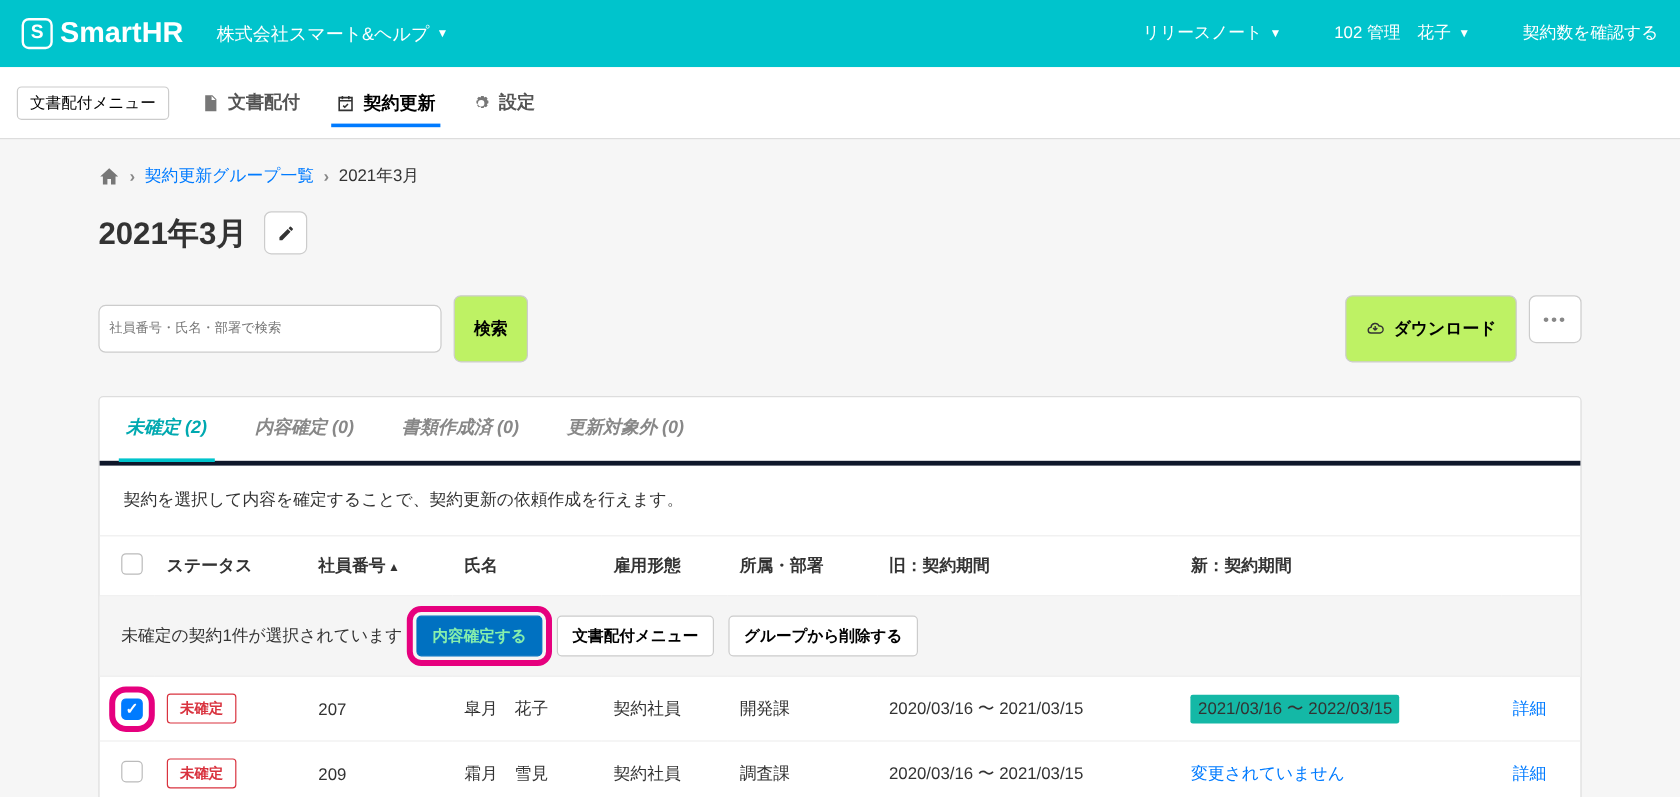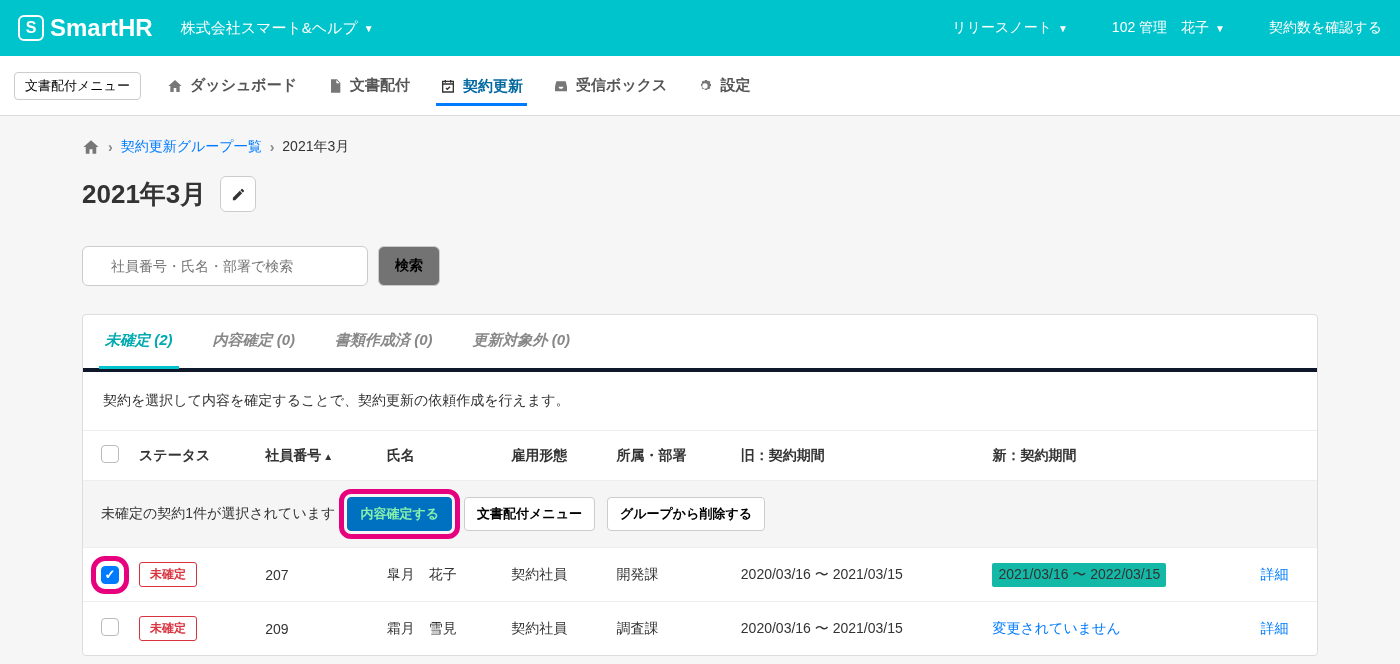--- a/index.html
+++ b/index.html
@@ -11,37 +11,37 @@
     .logo-badge { width: 26px; height: 26px; border: 2.5px solid #fff; border-radius: 6px; display: flex; align-items: center; justify-content: center; font-size: 16px; font-weight: 900; }
     .company-name { font-size: 15px; font-weight: 400; display: flex; align-items: center; gap: 6px; cursor: pointer; }
     .top-right { margin-left: auto; display: flex; align-items: center; gap: 44px; font-size: 14px; font-weight: 500; }
     .top-right-item { display: flex; align-items: center; gap: 6px; cursor: pointer; }
     .caret { font-size: 10px; }
     
     
     .menu-bar { background: #fff; height: 60px; display: flex; align-items: center; padding: 0 14px; border-bottom: 1px solid #ddd; gap: 22px; }
     .menu-dropdown-btn { border: 1px solid #ccc; background: #fff; padding: 4px 10px; font-size: 13px; border-radius: 4px; cursor: pointer; }
     .menu-item { display: flex; align-items: center; gap: 7px; font-size: 15px; color: #555; cursor: pointer; padding: 10px 4px; font-weight: 700; }
-    .menu-item.active { color: #0369a1; border-bottom: 3px solid #007bff; padding-bottom: 7px; margin-bottom: -1px; }
+    .menu-item.active { color: #000000; border-bottom: 3px solid #007bff; padding-bottom: 7px; margin-bottom: -1px; }
     .menu-icon { width: 16px; height: 16px; display: inline-flex; align-items: center; justify-content: center; fill: #777; }
     
     
     .page { max-width: 1236px; margin: 0 auto; padding: 22px 0 40px; }
     .breadcrumb { display: flex; align-items: center; gap: 8px; font-size: 14px; margin-bottom: 20px; }
     .breadcrumb a { color: #007bff; text-decoration: none; }
     .bc-sep { color: #888; font-weight: 700; }
     .bc-home { fill: #777; cursor: pointer; }
     
     .page-title-row { display: flex; align-items: center; gap: 14px; margin-bottom: 34px; }
     .page-title { font-size: 26px; font-weight: 700; }
     .edit-btn { width: 36px; height: 36px; border: 1px solid #ccc; border-radius: 6px; background: #fff; display: flex; align-items: center; justify-content: center; cursor: pointer; }
     
     .toolbar-row { display: flex; align-items: center; gap: 10px; margin-bottom: 28px; }
-    .search-input { height: 40px; width: 286px; border: 1px solid #ccc; border-radius: 6px; padding: 0 28px; font-size: 14px; }
-    .btn { height: 40px; border: 1px solid #ccc; border-radius: 6px; background: #737373; padding: 0 16px; font-size: 14px; font-weight: 700; cursor: pointer; display: inline-flex; align-items: center; gap: 7px; }
+    .search-input { height: 40px; width: 286px; border: 1px solid #ccc; border-radius: 6px; padding: 0 8px; font-size: 11px; }
+    .btn { height: 56px; border: 1px solid #ccc; border-radius: 6px; background: #bef264; padding: 0 16px; font-size: 14px; font-weight: 700; cursor: pointer; display: inline-flex; align-items: center; gap: 7px; }
     .toolbar-right { margin-left: auto; display: flex; gap: 10px; }
     .icon-btn { width: 44px; height: 40px; border: 1px solid #ccc; border-radius: 6px; background: #fff; display: flex; align-items: center; justify-content: center; cursor: pointer; font-weight: 700; color: #888; letter-spacing: 2px; }
     
     
     .panel { background: #fff; border: 1px solid #ddd; border-radius: 4px; }
     .tabs { display: flex; border-bottom: 4px solid #0f172a; padding: 0 16px; gap: 28px; font-style: italic; }
     .tab { padding: 16px 6px; font-size: 15px; font-weight: 700; color: #888; cursor: pointer; }
     .tab.active { color: #00a9b0; border-bottom: 3px solid #00c4cc; margin-bottom: -1px; }
     .helper-text { padding: 20px 20px; font-size: 14px; color: #333; border-bottom: 1px solid #eee; }
     
@@ -96,41 +96,29 @@
     <div class="top-right-item">
       <span>契約数を確認する</span>
     </div>
   </div>
 </div>
 
 <div class="menu-bar">
   <button class="menu-dropdown-btn">文書配付メニュー</button>
   <div class="menu-item">
     <svg class="menu-icon" viewBox="0 0 24 24">
-        <path d="M12 3l10 9h-3v9h-5v-6h-4v6H5v-9H2z"></path>
-      </svg>
-    <span>ダッシュボード</span>
-  </div>
-  <div class="menu-item">
-    <svg class="menu-icon" viewBox="0 0 24 24">
         <path d="M6 2h9l5 5v15H6zM14 3v5h5"></path>
       </svg>
     <span>文書配付</span>
   </div>
   <div class="menu-item active">
     <svg class="menu-icon" viewBox="0 0 24 24">
         <path d="M4 5h16v16H4zM4 9h16M8 3v4M16 3v4M9 15l2 2 4-4" stroke="#333" stroke-width="2" fill="none"></path>
       </svg>
     <span>契約更新</span>
-  </div>
-  <div class="menu-item">
-    <svg class="menu-icon" viewBox="0 0 24 24">
-        <path d="M3 13h5l2 3h4l2-3h5v7H3zM5 5h14l2 8H3z"></path>
-      </svg>
-    <span>受信ボックス</span>
   </div>
   <div class="menu-item">
     <svg class="menu-icon" viewBox="0 0 24 24">
         <path d="M12 8a4 4 0 100 8 4 4 0 000-8zm9 4l-2 1 1 2-2 2-2-1-1 2h-3l-1-2-2 1-2-2 1-2-2-1v-3l2-1-1-2 2-2 2 1 1-2h3l1 2 2-1 2 2-1 2 2 1z"></path>
       </svg>
     <span>設定</span>
   </div>
 </div>
 
 <div class="page">
@@ -149,20 +137,31 @@
     <button class="edit-btn">
       <svg width="15" height="15" viewBox="0 0 24 24" fill="#333">
           <path d="M3 17.25V21h3.75L17.81 9.94l-3.75-3.75L3 17.25zM20.71 7.04a1 1 0 000-1.41l-2.34-2.34a1 1 0 00-1.41 0l-1.83 1.83 3.75 3.75 1.83-1.83z"></path>
         </svg>
     </button>
   </div>
 
   <div class="toolbar-row">
     <input class="search-input" placeholder="社員番号・氏名・部署で検索" style="">
     <button class="btn">検索</button>
+    <div class="toolbar-right">
+      <button class="btn">
+        <svg width="16" height="14" viewBox="0 0 24 24" fill="#333">
+            <path d="M19 18H6a4 4 0 010-8 6 6 0 0111.5-2A4.5 4.5 0 0119 18zM12 8v6m0 0l-3-3m3 3l3-3" stroke="#333" stroke-width="2" fill="none"></path>
+          </svg>
+        <span>ダウンロード</span>
+      </button>
+      <button class="icon-btn">
+        <span>•••</span>
+      </button>
+    </div>
   </div>
 
   <div class="panel">
     <div class="tabs">
       <div class="tab active">未確定 (2)</div>
       <div class="tab">内容確定 (0)</div>
       <div class="tab">書類作成済 (0)</div>
       <div class="tab">更新対象外 (0)</div>
     </div>
     <div class="helper-text">契約を選択して内容を確定することで、契約更新の依頼作成を行えます。</div>

